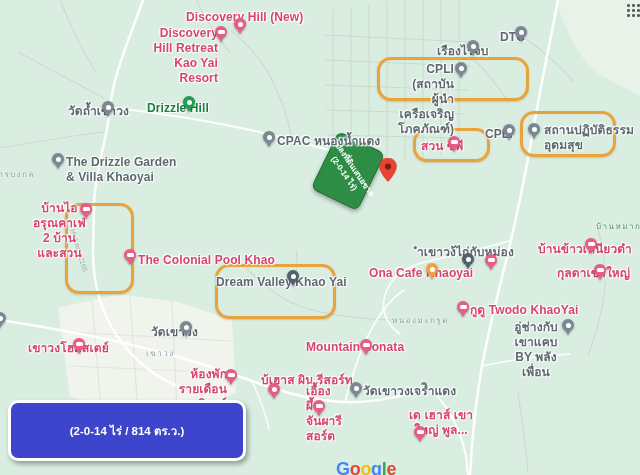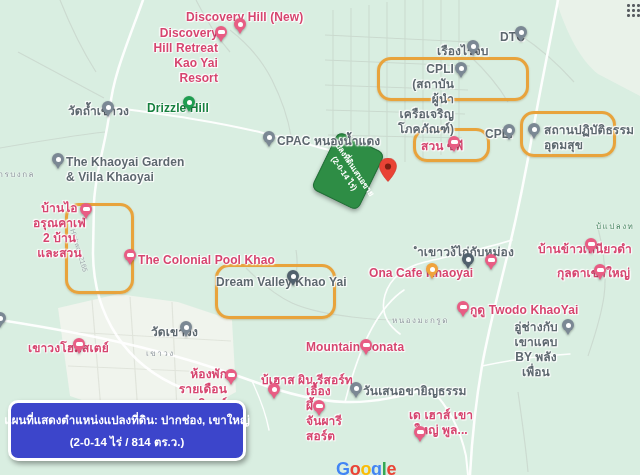--- a/index.html
+++ b/index.html
@@ -154,42 +154,42 @@
       <div class="highlight" style="left: 65px; top: 203px; width: 63px; height: 85px;"></div>
       <div class="highlight" style="left: 215px; top: 264px; width: 115px; height: 49px;"></div>
     </div>
 
   <div class="road-label">Highway 2165</div>
 
   <div>
       <div class="area-label" style="left: 146px; top: 347px; color: rgb(141, 150, 156);">เขาวง</div>
       <div class="area-label" style="left: 392px; top: 314px; color: rgb(141, 150, 156);">หนองมะกรูด</div>
       <div class="area-label" style="left: -8px; top: 168px; color: rgb(141, 150, 156);">ธารบงกล</div>
-      <div class="area-label" style="left: 596px; top: 220px; color: rgb(71, 133, 96);">บ้แปลงท</div>
+      <div class="area-label" style="left: 596px; top: 220px; color: rgb(71, 133, 96);">บ้านหมาก</div>
     </div>
   <div>
       <div class="poi-label" style="left: 186px; top: 10px; color: rgb(214, 69, 111);">
         <div>Discovery Hill (New)</div>
       </div>
       <span class="pin dot" style="left: 234px; top: 18px; color: rgb(232, 93, 132);"></span>
       <div class="poi-label w" style="left: 146px; top: 26px; color: rgb(214, 69, 111); width: 72px; text-align: right;">
         <div>Discovery Hill Retreat</div>
         <div>Kao Yai Resort</div>
       </div>
       <span class="pin bed" style="left: 215px; top: 26px; color: rgb(232, 93, 132);"></span>
       <div class="poi-label" style="left: 147px; top: 101px; color: rgb(23, 128, 63);">
         <div>Drizzle Hill</div>
       </div>
       <span class="pin dot" style="left: 183px; top: 96px; color: rgb(31, 157, 80);"></span>
       <div class="poi-label" style="left: 68px; top: 104px; color: rgb(93, 104, 111);">
         <div>วัดถ้ำเขาวง</div>
       </div>
       <span class="pin dot" style="left: 102px; top: 101px; color: rgb(123, 136, 148);"></span>
       <div class="poi-label w" style="left: 66px; top: 155px; color: rgb(93, 104, 111);">
-        <div>The Khaoyai Garden</div>
+        <div>The Drizzle Garden</div>
         <div>&amp; Villa Khaoyai</div>
       </div>
       <span class="pin dot" style="left: 52px; top: 153px; color: rgb(123, 136, 148);"></span>
       <div class="poi-label" style="left: 277px; top: 134px; color: rgb(93, 104, 111);">
         <div>CPAC หนองน้ำแดง</div>
       </div>
       <span class="pin dot" style="left: 263px; top: 131px; color: rgb(123, 136, 148);"></span>
       <div class="poi-label" style="left: 500px; top: 30px; color: rgb(93, 104, 111); text-align: center;">
         <div>DTC</div>
       </div>
@@ -253,21 +253,21 @@
       <div class="poi-label" style="left: 261px; top: 373px; color: rgb(214, 69, 111);">
         <div>บ้เฮาส ผิน รีสอร์ท</div>
       </div>
       <span class="pin dot" style="left: 268px; top: 383px; color: rgb(232, 93, 132);"></span>
       <div class="poi-label w" style="left: 306px; top: 384px; color: rgb(214, 69, 111); width: 36px; text-align: left;">
         <div>เอื้องผึ้ง</div>
         <div>จันผารีสอร์ต</div>
       </div>
       <span class="pin bed" style="left: 313px; top: 400px; color: rgb(232, 93, 132);"></span>
       <div class="poi-label" style="left: 363px; top: 384px; color: rgb(93, 104, 111);">
-        <div>วันเสนอขายิญธรรม</div>
+        <div>วัดเขาวงเจริำแดง</div>
       </div>
       <span class="pin dot" style="left: 350px; top: 382px; color: rgb(123, 136, 148);"></span>
       <div class="poi-label w" style="left: 404px; top: 408px; color: rgb(214, 69, 111); width: 74px; text-align: center;">
         <div>เด เฮาส์ เขาใหญ่ พูล...</div>
       </div>
       <span class="pin bed" style="left: 414px; top: 426px; color: rgb(232, 93, 132);"></span>
       <div class="poi-label" style="left: 417px; top: 245px; color: rgb(93, 104, 111);">
         <div>ำเขาวง้ไก่กับหม่อง</div>
       </div>
       <span class="pin dot" style="left: 462px; top: 253px; color: rgb(81, 97, 109);"></span>
@@ -300,19 +300,18 @@
   </div>
 
   <svg class="red-pin" width="18" height="24" viewBox="0 0 18 24">
     <path d="M9 0C4 0 .5 3.6.5 8.4.5 14.7 9 23.5 9 23.5s8.5-8.8 8.5-15.1C17.5 3.6 14 0 9 0z" fill="#e94335" stroke="#c63328" stroke-width=".5"></path>
     <circle cx="9" cy="8.5" r="3.1" fill="#7e1e12"></circle>
   </svg>
 
   <div class="apps-grid"></div>
 
   <div class="caption">
-    <div>แผนที่แสดงตำแหน่งแปลงที่ดิน: ปากช่อง, เขาใหญ่</div>
     <div>(2-0-14 ไร่ / 814 ตร.ว.)</div>
   </div>
 
   <div class="glogo"><span style="color: rgb(66, 133, 244);">G</span><span style="color: rgb(234, 67, 53);">o</span><span style="color: rgb(251, 188, 5);">o</span><span style="color: rgb(66, 133, 244);">g</span><span style="color: rgb(52, 168, 83);">l</span><span style="color: rgb(234, 67, 53);">e</span></div>
 
 </div>
 
 </body></html>

